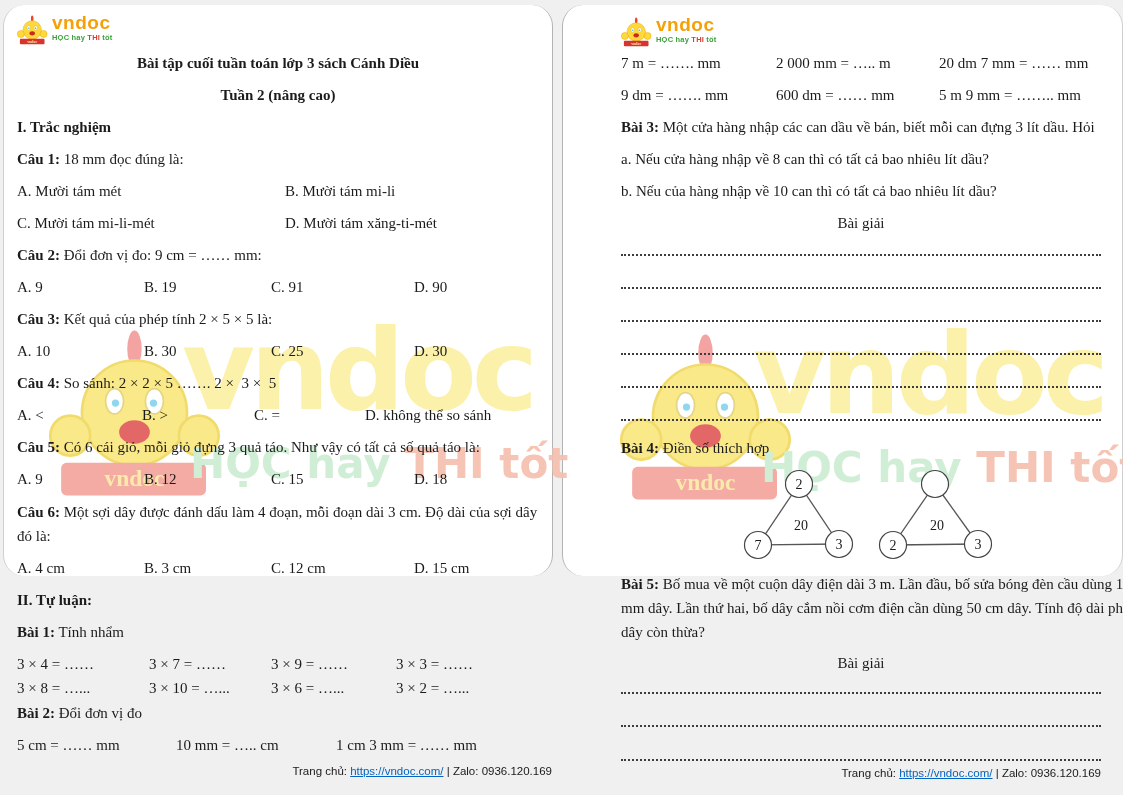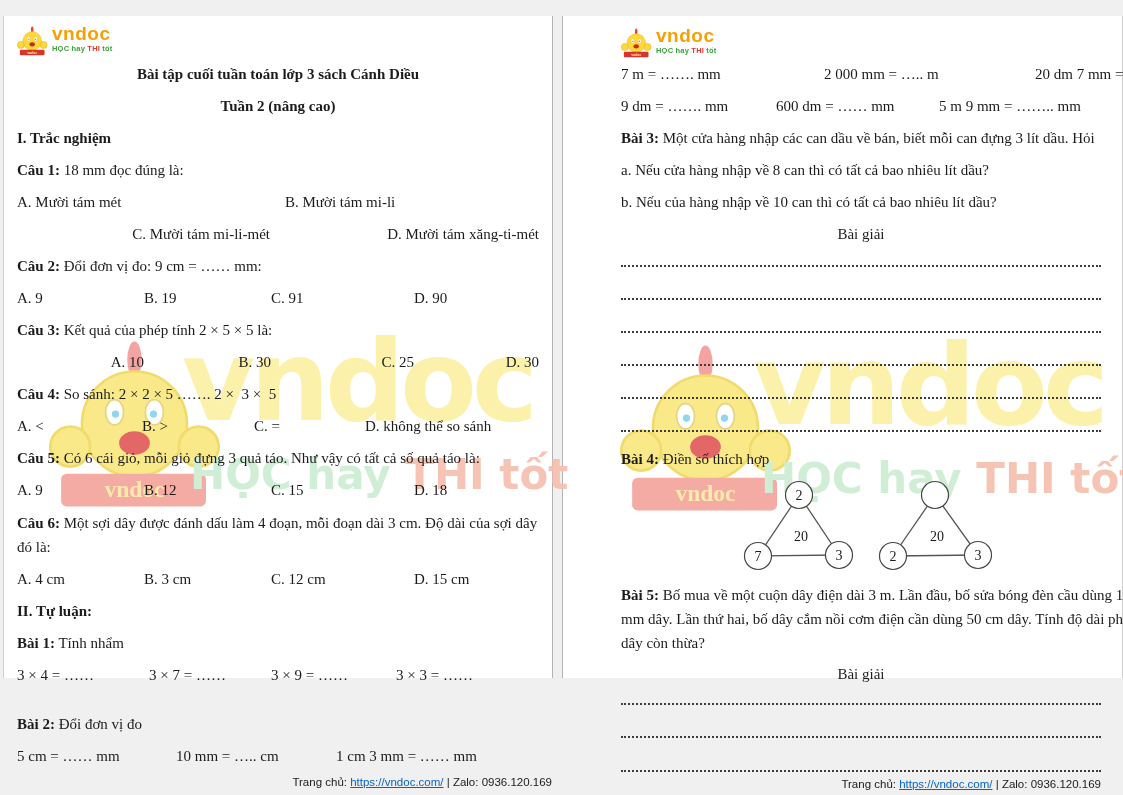--- a/index.html
+++ b/index.html
@@ -1,18 +1,18 @@
 <!DOCTYPE html>
 <html><head>
 <meta charset="utf-8">
 <style>
   html,body{margin:0;padding:0;}
   body{background:#e9e9e9;font-family:"Liberation Serif",serif;color:#1b1b1b;}
   .canvas{position:relative;width:1123px;height:795px;background:#f0f0f0;overflow:hidden;}
-  .page{position:absolute;top:16px;height:662px;background:#ffffff;}
+  .page{position:absolute;top:5px;height:571px;background:#ffffff;border-radius:21px;}
   .page-left{left:3px;width:548px;border-left:1px solid #cfcfcf;border-right:1px solid #b3b3b3;}
   .page-right{left:562px;width:559px;border-left:1px solid #b3b3b3;border-right:1px solid #cfcfcf;}
   .abs{position:absolute;}
   .line{position:absolute;font-size:15px;line-height:22px;white-space:pre;z-index:2;}
   .bold{font-weight:bold;}
   .center{text-align:center;}
   
   .grid{display:grid;}
   .gq1{grid-template-columns:253px 1fr;gap:15px;}
   .g4{grid-template-columns:127px 127px 143px 1fr;}
@@ -86,31 +86,31 @@
     </div>
 
     <div class="line bold center" style="left:0;right:0;top:47px;">Bài tập cuối tuần toán lớp 3 sách Cánh Diều</div>
     <div class="line bold center" style="left:0;right:0;top:79px;">Tuần 2 (nâng cao)</div>
     <div class="line bold" style="left:13px;top:111px;">I. Trắc nghiệm</div>
 
     <div class="line" style="left:13px;top:143px;"><b>Câu 1:</b><span> 18 mm đọc đúng là:</span></div>
     <div class="line grid gq1" style="left:13px;right:13px;top:175px;">
       <span>A. Mười tám mét</span><span>B. Mười tám mi-li</span>
     </div>
-    <div class="line grid gq1" style="left:13px;right:13px;top:207px;text-align:right;">
+    <div class="line grid gq1" style="left:13px;right:13px;top:207px;">
       <span>C. Mười tám mi-li-mét</span><span>D. Mười tám xăng-ti-mét</span>
     </div>
 
     <div class="line" style="left:13px;top:239px;"><b>Câu 2:</b><span> Đổi đơn vị đo: 9 cm = …… mm:</span></div>
     <div class="line grid g4" style="left:13px;right:13px;top:271px;">
       <span>A. 9</span><span>B. 19</span><span>C. 91</span><span>D. 90</span>
     </div>
 
     <div class="line" style="left:13px;top:303px;"><b>Câu 3:</b><span> Kết quả của phép tính 2 × 5 × 5 là:</span></div>
-    <div class="line grid g4" style="left:13px;right:13px;top:335px;text-align:right;">
+    <div class="line grid g4" style="left:13px;right:13px;top:335px;">
       <span>A. 10</span><span>B. 30</span><span>C. 25</span><span>D. 30</span>
     </div>
 
     <div class="line" style="left:13px;top:367px;"><b>Câu 4:</b><span> So sánh: 2 × 2 × 5 ……. 2 ×  3 ×  5</span></div>
     <div class="line grid g4b" style="left:13px;right:13px;top:399px;">
       <span>A. &lt;</span><span>B. &gt;</span><span>C. =</span><span>D. không thể so sánh</span>
     </div>
 
     <div class="line" style="left:13px;top:431px;"><b>Câu 5:</b><span> Có 6 cái giỏ, mỗi giỏ đựng 3 quả táo. Như vậy có tất cả số quả táo là:</span></div>
     <div class="line grid g4" style="left:13px;right:13px;top:463px;">
@@ -121,20 +121,23 @@
     <div class="line" style="left:13px;top:520px;">đó là:</div>
     <div class="line grid g4" style="left:13px;right:13px;top:552px;">
       <span>A. 4 cm</span><span>B. 3 cm</span><span>C. 12 cm</span><span>D. 15 cm</span>
     </div>
 
     <div class="line bold" style="left:13px;top:584px;">II. Tự luận:</div>
 
     <div class="line" style="left:13px;top:616px;"><b>Bài 1:</b><span> Tính nhẩm</span></div>
     <div class="line grid gb1" style="left:13px;right:13px;top:648px;">
       <span>3 × 4 = ……</span><span>3 × 7 = ……</span><span>3 × 9 = ……</span><span>3 × 3 = ……</span>
+    </div>
+    <div class="line grid gb1" style="left:13px;right:13px;top:672px;">
+      <span>3 × 8 = …...</span><span>3 × 10 = …...</span><span>3 × 6 = …...</span><span>3 × 2 = …...</span>
     </div>
 
     <div class="line" style="left:13px;top:697px;"><b>Bài 2:</b><span> Đổi đơn vị đo</span></div>
     <div class="line grid gb2" style="left:13px;right:13px;top:729px;">
       <span>5 cm = …… mm</span><span>10 mm = ….. cm</span><span>1 cm 3 mm = …… mm</span>
     </div>
 
     <div class="footer" style="top:760px;"><span>Trang chủ: </span><a href="#">https://vndoc.com/</a><span> | Zalo: 0936.120.169</span></div>
   </div>
 
@@ -171,21 +174,21 @@
         <circle cx="74" cy="84" r="4" fill="#86d4ee"></circle>
           <circle cx="116" cy="84" r="4" fill="#86d4ee"></circle>
         <ellipse cx="95" cy="116" rx="17" ry="13" fill="#e25b5b"></ellipse>
         <rect x="14" y="150" width="160" height="36" rx="6" fill="#f2a49c"></rect>
         <text x="95" y="176" text-anchor="middle" font-size="26" font-weight="bold" fill="#fbe9a4">vndoc</text>
       </svg>
       <div class="wm-name">vndoc</div>
       <div class="wm-tag"><span class="wm-green">HỌC hay </span><span class="wm-red">THI tốt</span></div>
     </div>
 
-    <div class="line grid geq" style="left:58px;right:20px;top:47px;gap:48px;">
+    <div class="line grid geq" style="left:58px;right:20px;top:47px;">
       <span>7 m = ……. mm</span><span>2 000 mm = ….. m</span><span>20 dm 7 mm = …… mm</span>
     </div>
     <div class="line grid geq" style="left:58px;right:20px;top:79px;">
       <span>9 dm = ……. mm</span><span>600 dm = …… mm</span><span>5 m 9 mm = …….. mm</span>
     </div>
 
     <div class="line" style="left:58px;top:111px;"><b>Bài 3:</b><span> Một cửa hàng nhập các can dầu về bán, biết mỗi can đựng 3 lít dầu. Hỏi</span></div>
     <div class="line" style="left:58px;top:143px;">a. Nếu cửa hàng nhập về 8 can thì có tất cả bao nhiêu lít dầu?</div>
     <div class="line" style="left:58px;top:175px;">b. Nếu của hàng nhập về 10 can thì có tất cả bao nhiêu lít dầu?</div>
     <div class="line center" style="left:58px;width:480px;top:207px;">Bài giải</div>

